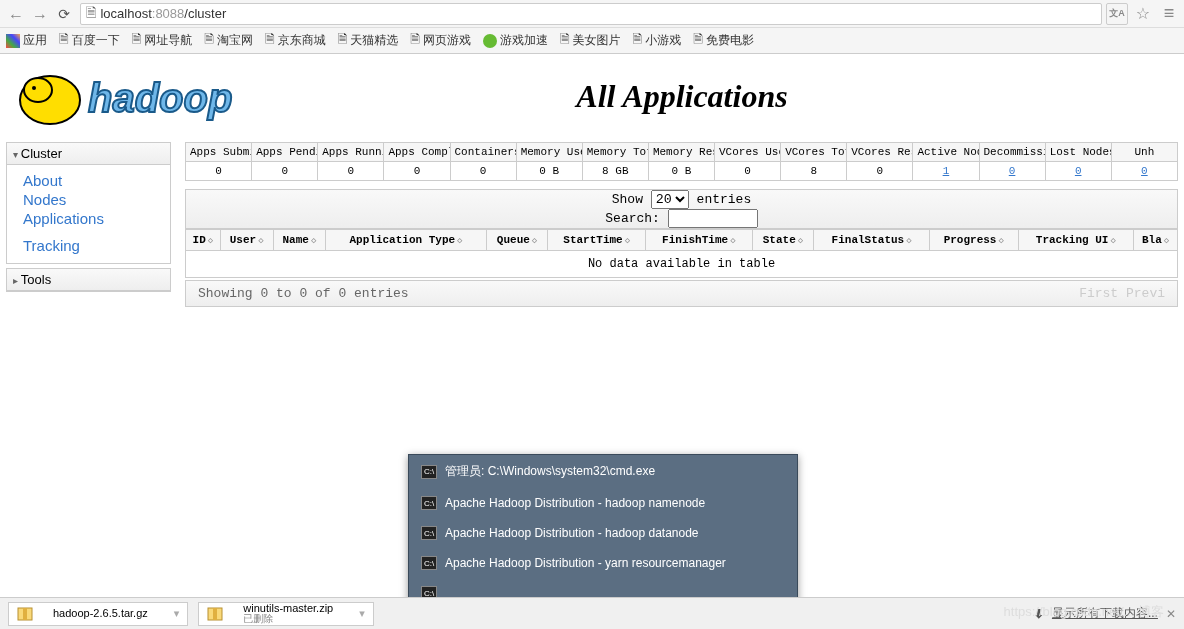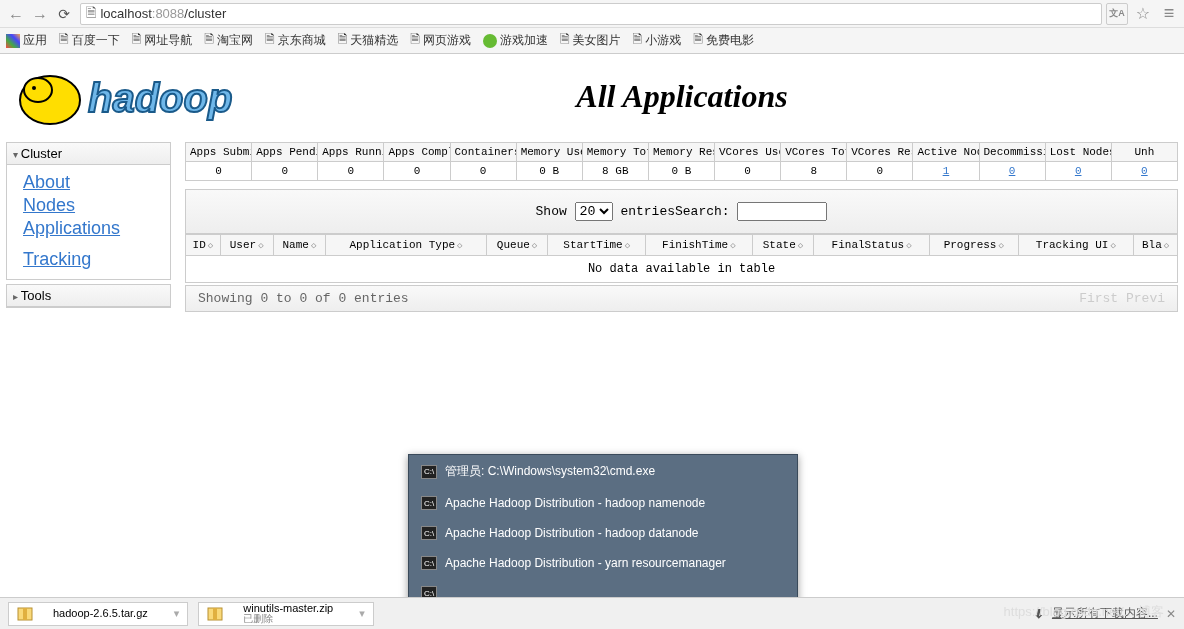--- a/index.html
+++ b/index.html
@@ -25,35 +25,35 @@
 .logo { width:280px; }
 .page-title { flex:1; text-align:center; font-size:32px; font-weight:bold; font-family:Georgia,serif; padding-right:100px; }
 
 .main-row { display:flex; flex:1; padding:0 6px; overflow:hidden; }
 .sidebar { width:165px; }
 .sb-box { border:1px solid #ccc; margin-bottom:4px; }
 .sb-head { background:linear-gradient(#f9f9f9,#eee); padding:3px 6px; font-size:13px; cursor:pointer; border-bottom:1px solid #ccc; }
 .sb-head::before { content:"▸ "; font-size:10px; color:#666; }
 .sb-head.open::before { content:"▾ "; }
 .sb-body { padding:6px 8px 8px 16px; }
-.sb-link { display:block; color:#37c; text-decoration:underline; font-size:18px; padding:1px 0; cursor:pointer; }
+.sb-link { display:block; color:#37c; font-size:15px; padding:1px 0; cursor:pointer; }
 .sb-sub { padding-left:20px; }
 
 .main { flex:1; padding-left:14px; overflow:hidden; }
 .mono { font-family:"Courier New",monospace; font-size:13px; }
 .sec-title { font-size:15px; margin-bottom:3px; }
 table.metrics { border-collapse:collapse; width:100%; table-layout:fixed; }
 table.metrics th, table.metrics td { border:1px solid #ccc; padding:3px 4px; font-size:11px; text-align:center; white-space:nowrap; overflow:hidden; }
 table.metrics th { background:#f6f6f6; font-weight:normal; }
 .link-cell { color:#37c; text-decoration:underline; }
 
-.dt-top { background:linear-gradient(#f9f9f9,#eee); border:1px solid #ccc; padding:12px 6px; margin-top:8px; display:flex; justify-content:center; align-items:center; }
+.dt-top { background:linear-gradient(#f9f9f9,#eee); border:1px solid #ccc; padding:0 6px; margin-top:8px; display:flex; justify-content:flex-end; align-items:center;flex-direction:column; }
 .dt-top select { font-family:inherit; }
 .dt-grid { border-collapse:collapse; width:100%; }
-.dt-grid th { background:#f6f6f6; border:1px solid #ccc; padding:4px 2px; font-size:11px; font-weight:normal; white-space:nowrap; position:relative; }
+.dt-grid th { background:#f6f6f6; border:1px solid #ccc; padding:4px 2px; font-size:11px; font-weight:bold; white-space:nowrap; position:relative; }
 .sort { color:#999; font-size:9px; margin-left:2px; }
 .dt-nodata { text-align:center; padding:6px; font-size:12px; border:1px solid #ccc; border-top:none; }
 .dt-bottom { background:linear-gradient(#f9f9f9,#eee); border:1px solid #ccc; padding:5px 12px; margin-top:2px; display:flex; justify-content:space-between; color:#666; }
 .pager { color:#ccc; }
 
 .taskbar-popup { position:absolute; left:408px; bottom:20px; width:390px; background:#5b6e82; border:1px solid #3a4a5a; box-shadow:0 2px 8px rgba(0,0,0,0.4); }
 .tp-item { padding:8px 12px; color:#fff; font-size:12px; display:flex; align-items:center; gap:8px; cursor:pointer; }
 .tp-icon { width:16px; height:14px; background:#222; border:1px solid #888; display:inline-flex; align-items:center; justify-content:center; font-size:8px; color:#fff; }
 
 .dl-shelf { position:absolute; bottom:0; left:0; right:0; height:32px; background:#f0f0f0; border-top:1px solid #ccc; display:flex; align-items:center; padding:0 8px; gap:10px; }

